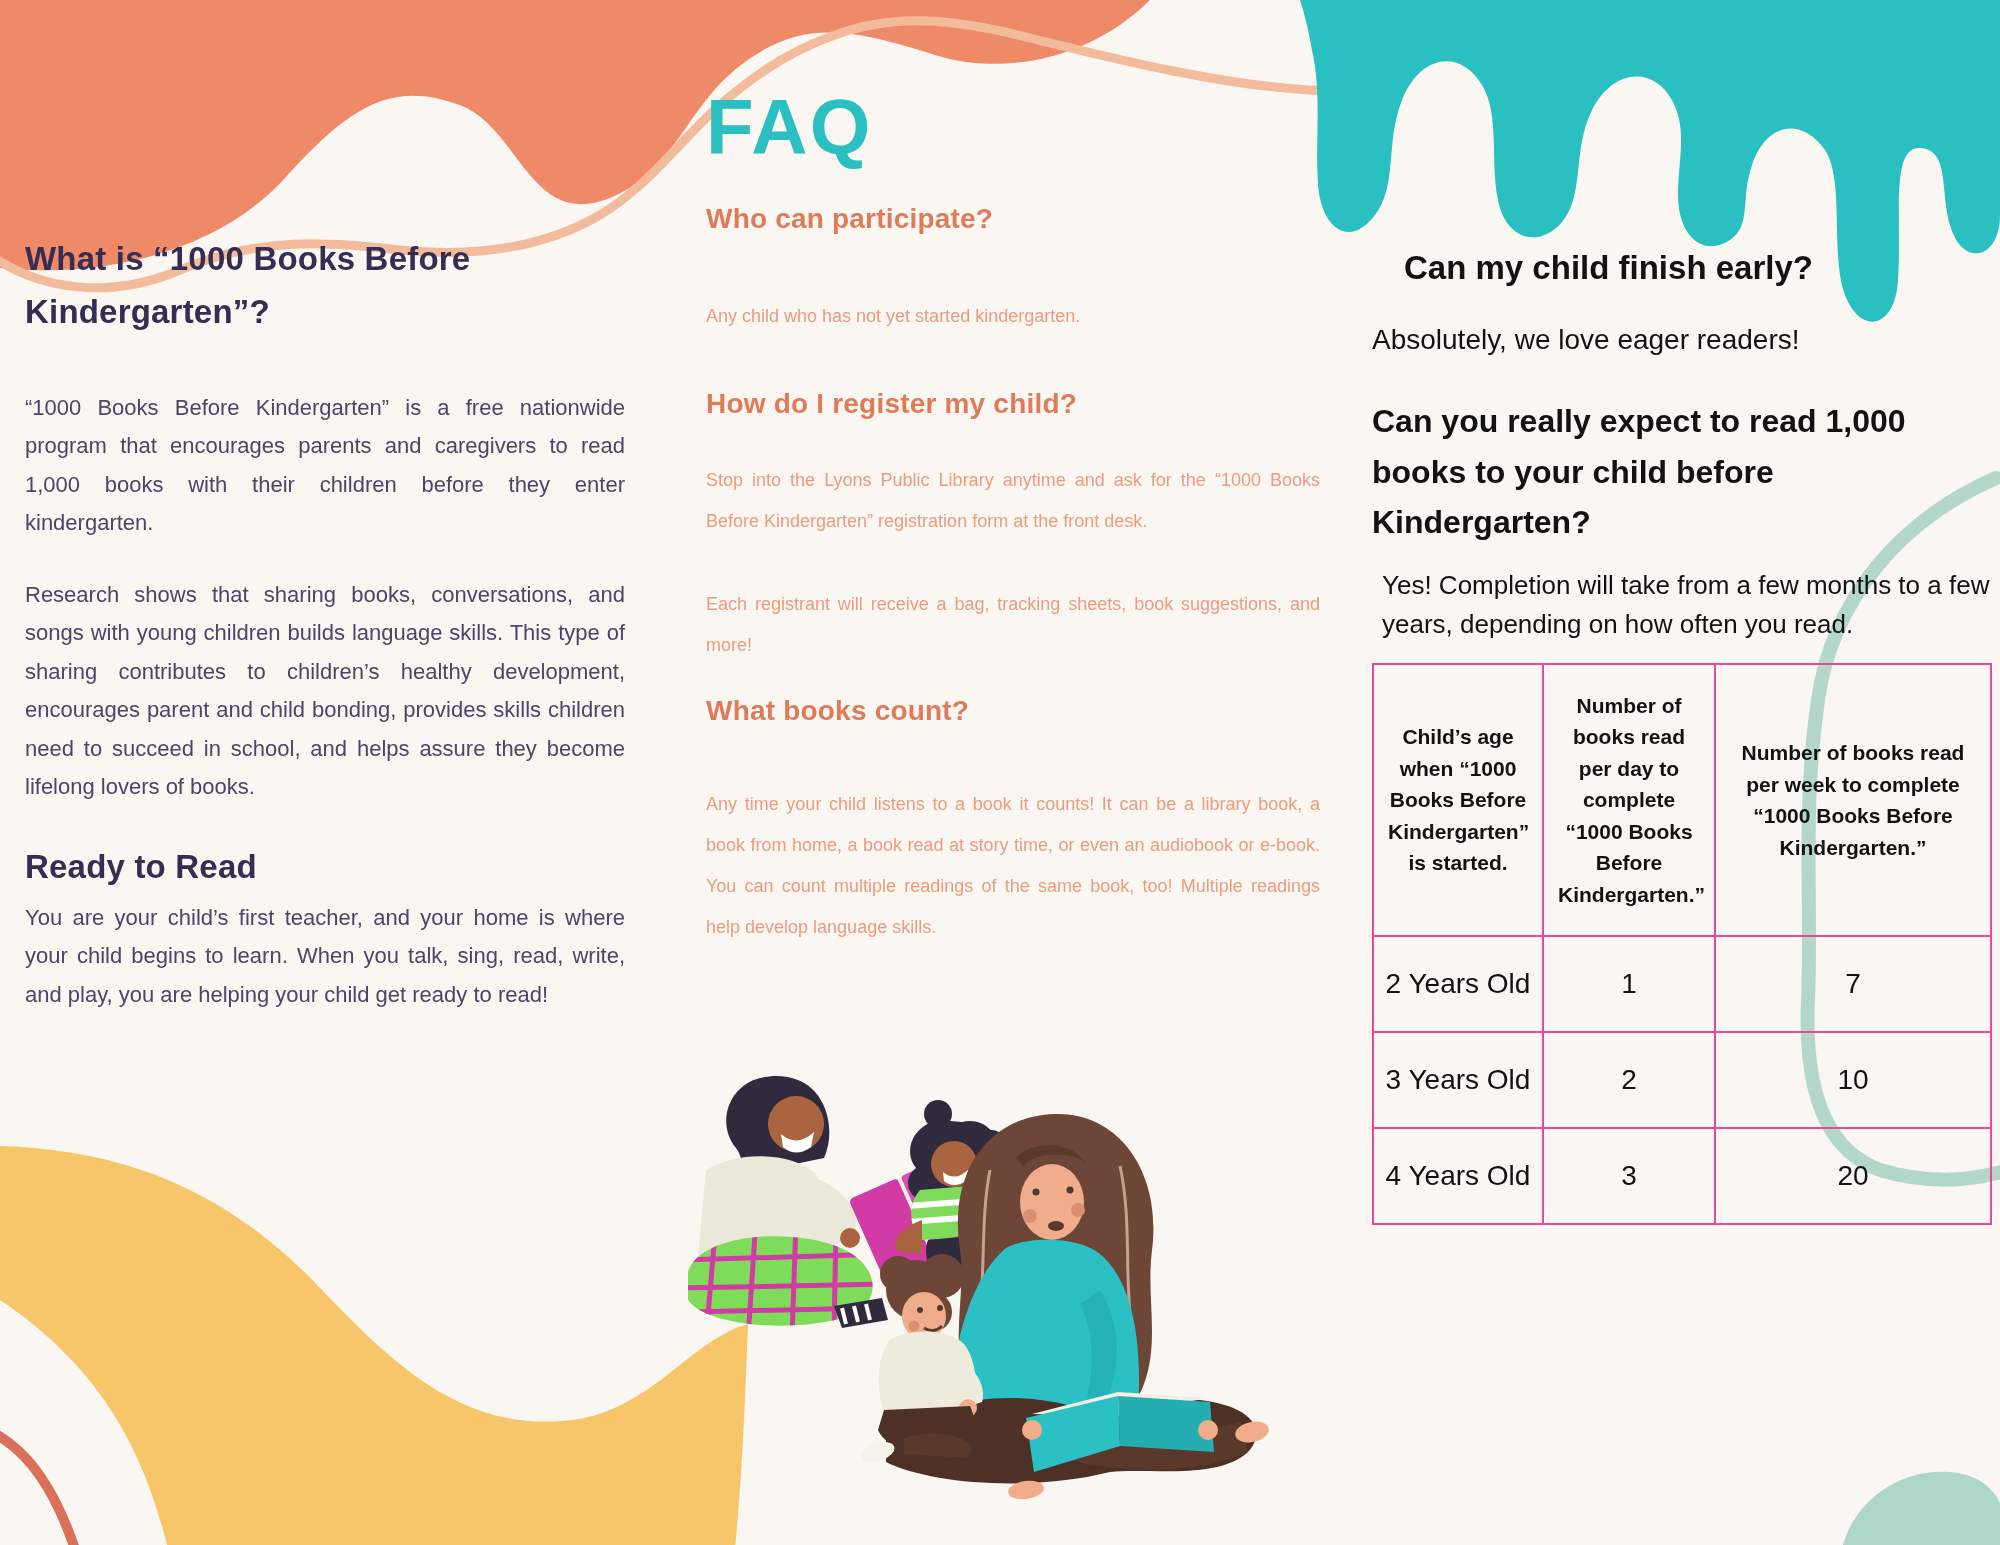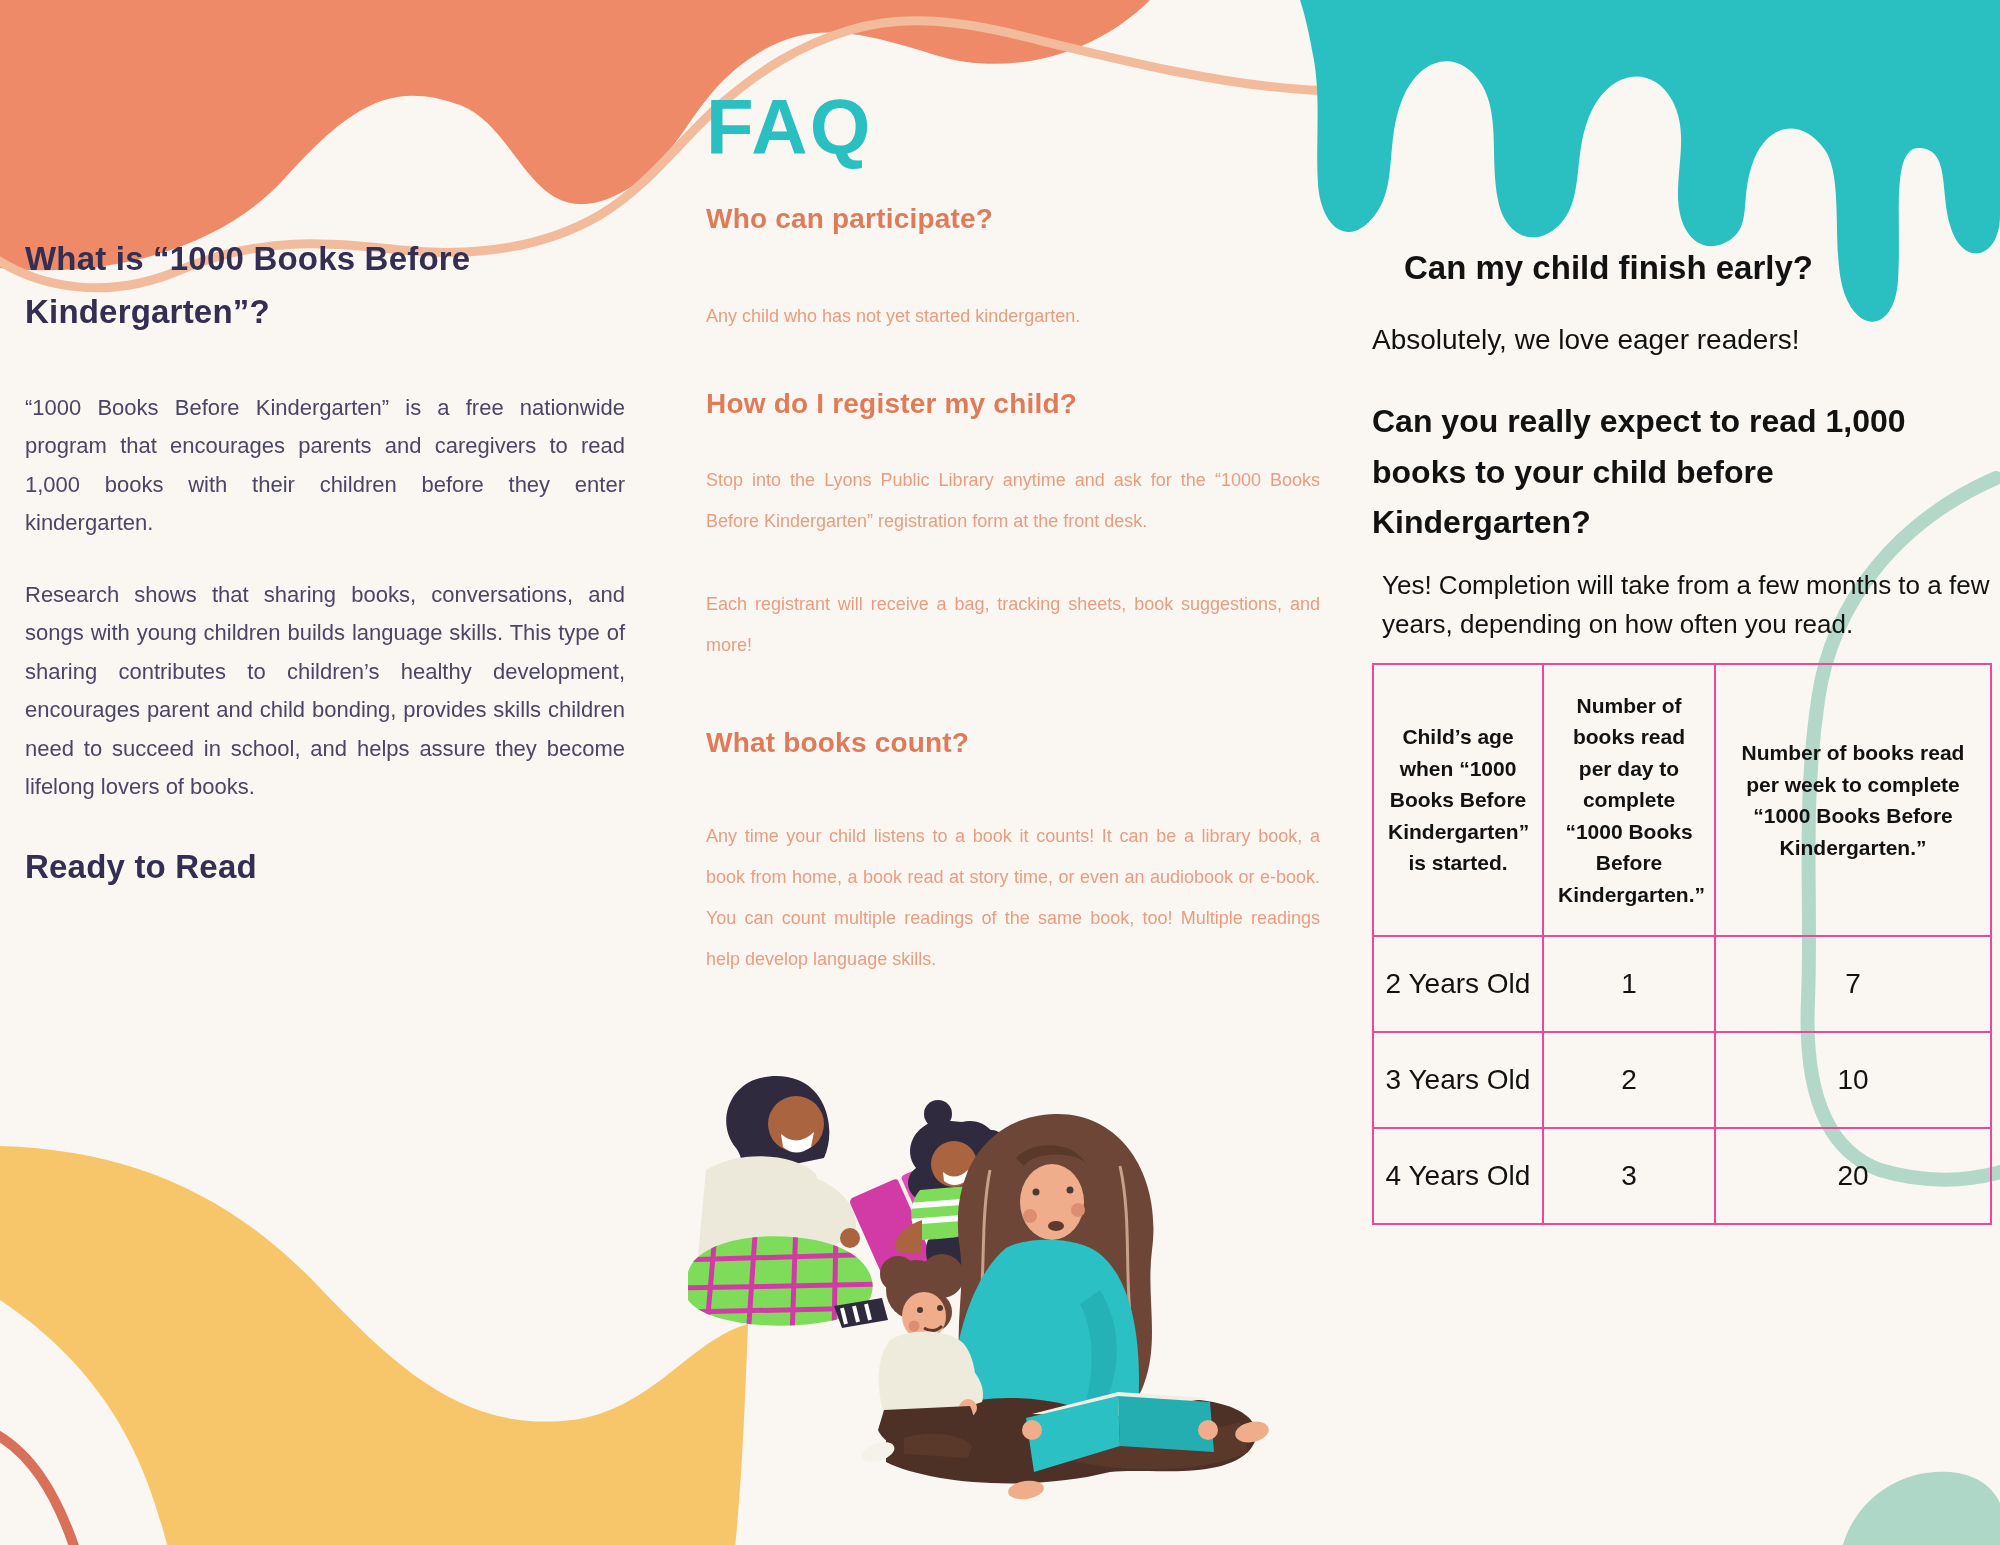--- a/index.html
+++ b/index.html
@@ -29,21 +29,21 @@
     margin:0 0 36px 0; color:#2ABFC0;
     font-size:78px; font-weight:bold; letter-spacing:2px; line-height:1;
   }
   .faq-q{
     margin:0; color:#DF7B59; font-size:28px; font-weight:bold; line-height:1.2; letter-spacing:.2px;
   }
   .faq-a{
     margin:0; color:#EB9C7E; font-size:18px; line-height:41px; text-align:justify;
   }
   .q1{margin-bottom:60px;} .a1{margin-bottom:50px; text-align:left;}
-  .q2{margin-bottom:40px;} .a2a{margin-bottom:42px;} .a2b{margin-bottom:60px;}
+  .q2{margin-bottom:40px;} .a2a{margin-bottom:42px;} .a2b{margin-bottom:28px;}
   .q3{margin-bottom:56px;}
   
   .col-right{left:1372px; top:248px; width:618px; color:#121212;}
   .col-right h2{margin:0; font-size:33px; font-weight:bold; line-height:1.2;}
   .col-right .rh1{margin-bottom:34px;margin-left:32px;}
   .col-right .ra1{margin:0 0 38px 0; font-size:28px; line-height:1.3;}
   .col-right .rh2{line-height:1.58; margin-bottom:18px; font-size:32px;}
   .col-right .ra2{margin:0; font-size:26px; line-height:39px; padding-left:10px;}
   
   .pace-table{
@@ -184,20 +184,21 @@
     <path d="M64 310 L150 306 C158 322 154 342 142 350 L118 352 C88 358 64 344 58 330 Z" fill="#4E3126"></path>
     <path d="M84 338 C110 330 142 334 152 346 L148 358 L84 354 Z" fill="#5A392B"></path>
     <ellipse cx="58" cy="352" rx="17" ry="9" fill="#F5F2EA" transform="rotate(-18 58 352)"></ellipse>
   </svg>
 
   <div class="col col-left">
     <h1>What is “1000 Books Before Kindergarten”?</h1>
     <p class="p1">“1000 Books Before Kindergarten” is a free nationwide program that encourages parents and caregivers to read 1,000 books with their children before they enter kindergarten.</p>
     <p class="p2">Research shows that sharing books, conversations, and songs with young children builds language skills. This type of sharing contributes to children’s healthy development, encourages parent and child bonding, provides skills children need to succeed in school, and helps assure they become lifelong lovers of books.</p>
     <h2>Ready to Read</h2>
+    <p>You are your child’s first teacher, and your home is where your child begins to learn. When you talk, sing, read, write, and play, you are helping your child get ready to read!</p>
   </div>
 
   <div class="col col-mid">
     <div class="faq-title">FAQ</div>
     <p class="faq-q q1">Who can participate?</p>
     <p class="faq-a a1">Any child who has not yet started kindergarten.</p>
     <p class="faq-q q2">How do I register my child?</p>
     <p class="faq-a a2a">Stop into the Lyons Public Library anytime and ask for the “1000 Books Before Kindergarten” registration form at the front desk.</p>
     <p class="faq-a a2b">Each registrant will receive a bag, tracking sheets, book suggestions, and more!</p>
     <p class="faq-q q3">What books count?</p>

